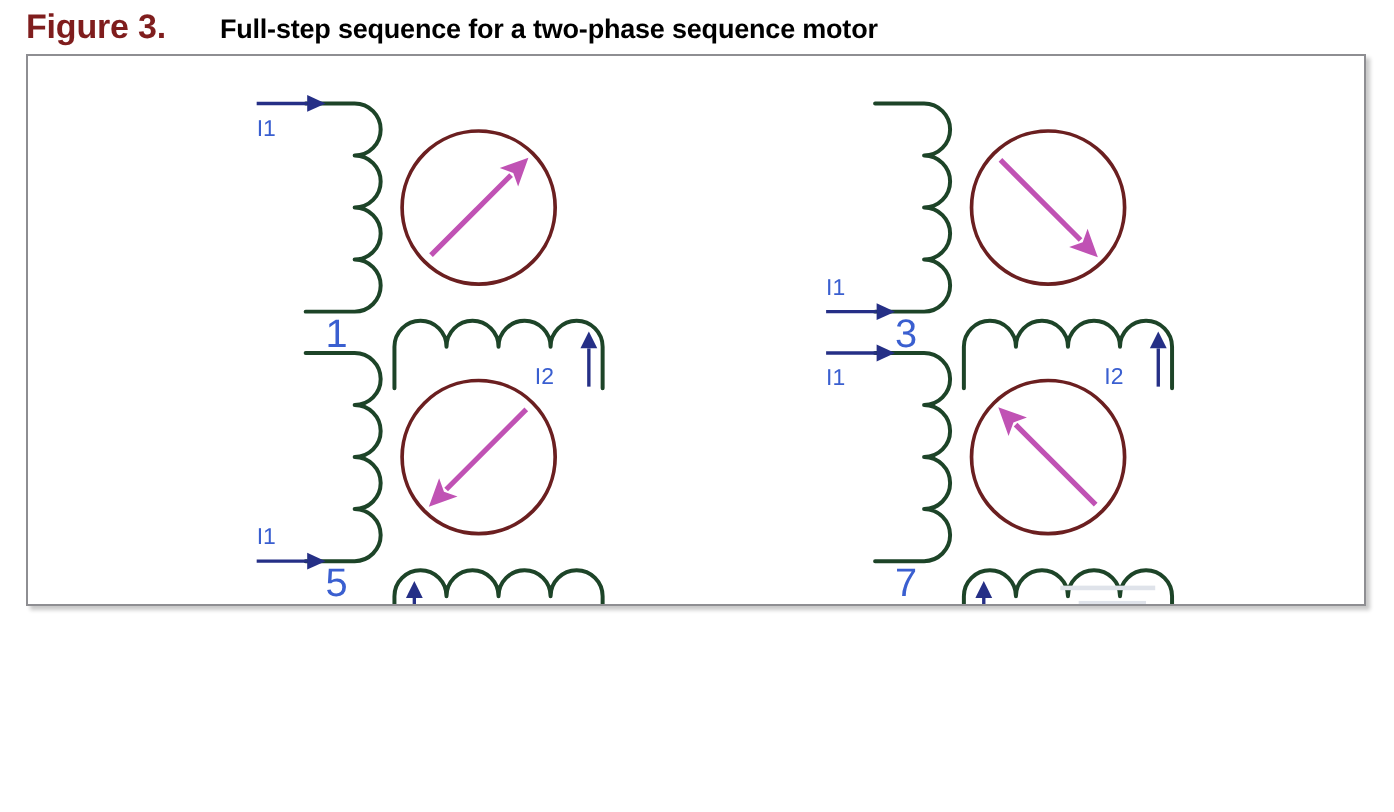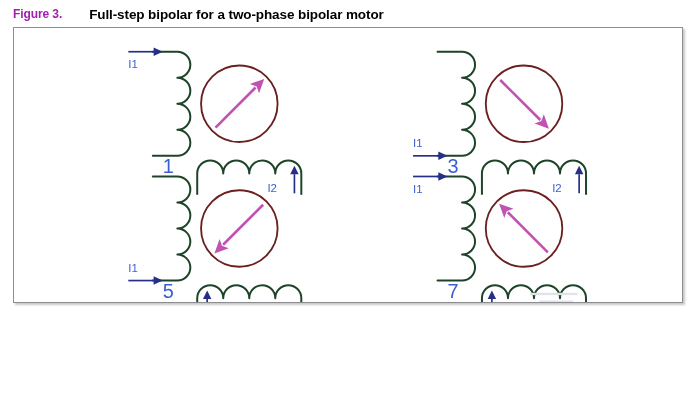--- a/index.html
+++ b/index.html
@@ -20,23 +20,23 @@
     position: absolute;
     left: 13px;
     top: 4px;
     width: 670px;
     height: 20px;
     display: flex;
     align-items: center;
     white-space: nowrap;
   }
   #caption .fig-label {
-    font-size: 12px;
+    font-size: 17px;
     font-weight: bold;
-    color: #a21caf;
+    color: #7f1d1d;
     letter-spacing: -0.1px;
   }
   #caption .fig-title {
     font-size: 13.5px;
     font-weight: bold;
     color: #000000;
     margin-left: 27px;
     letter-spacing: -0.1px;
   }
 
@@ -109,21 +109,21 @@
   }
   .faint-mark {
     fill: #dfe3ea;
   }
 </style>
 </head>
 <body>
 
 <div id="caption">
   <span class="fig-label">Figure 3.</span>
-  <span class="fig-title">Full-step bipolar for a two-phase bipolar motor</span>
+  <span class="fig-title">Full-step sequence for a two-phase sequence motor</span>
 </div>
 
 <div id="figure-frame">
   <svg id="figure-canvas" viewBox="0 0 670 358">
 
     <defs>
 
       <g id="coil-vertical">
         <path class="coil-path" d="M 0,0 L 32,0
                  A 17,17 0 1 1 32,34

